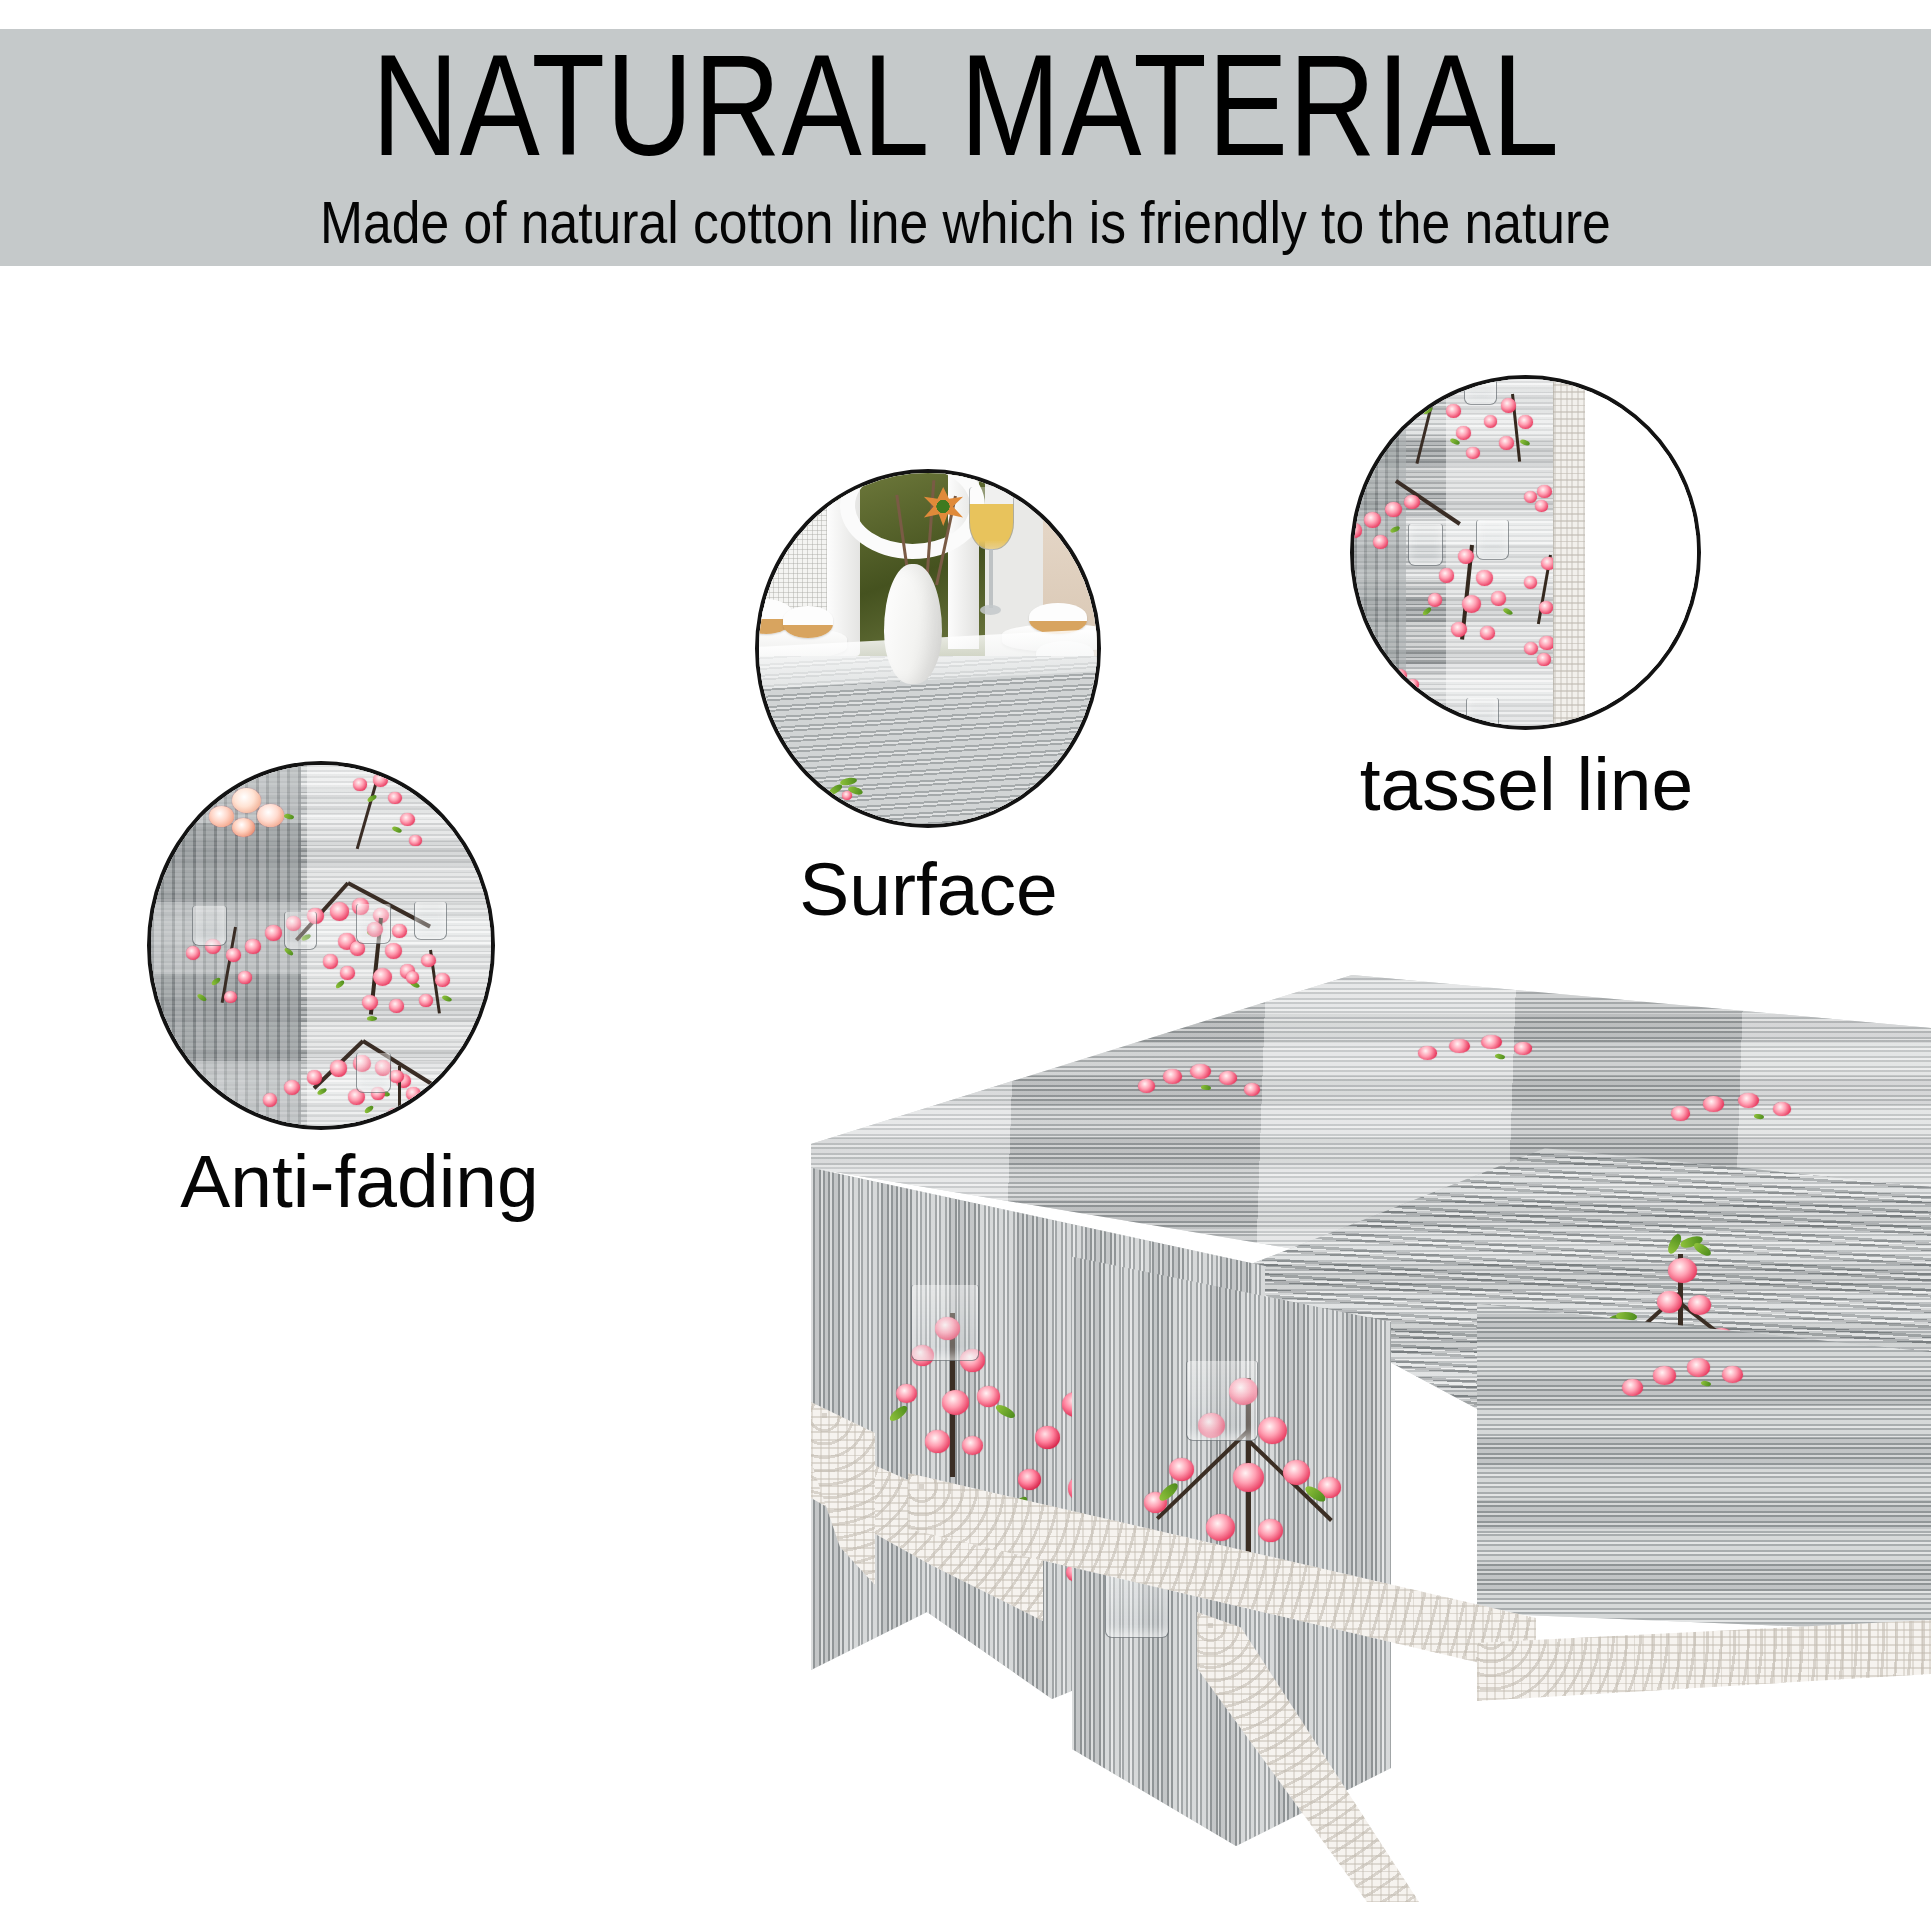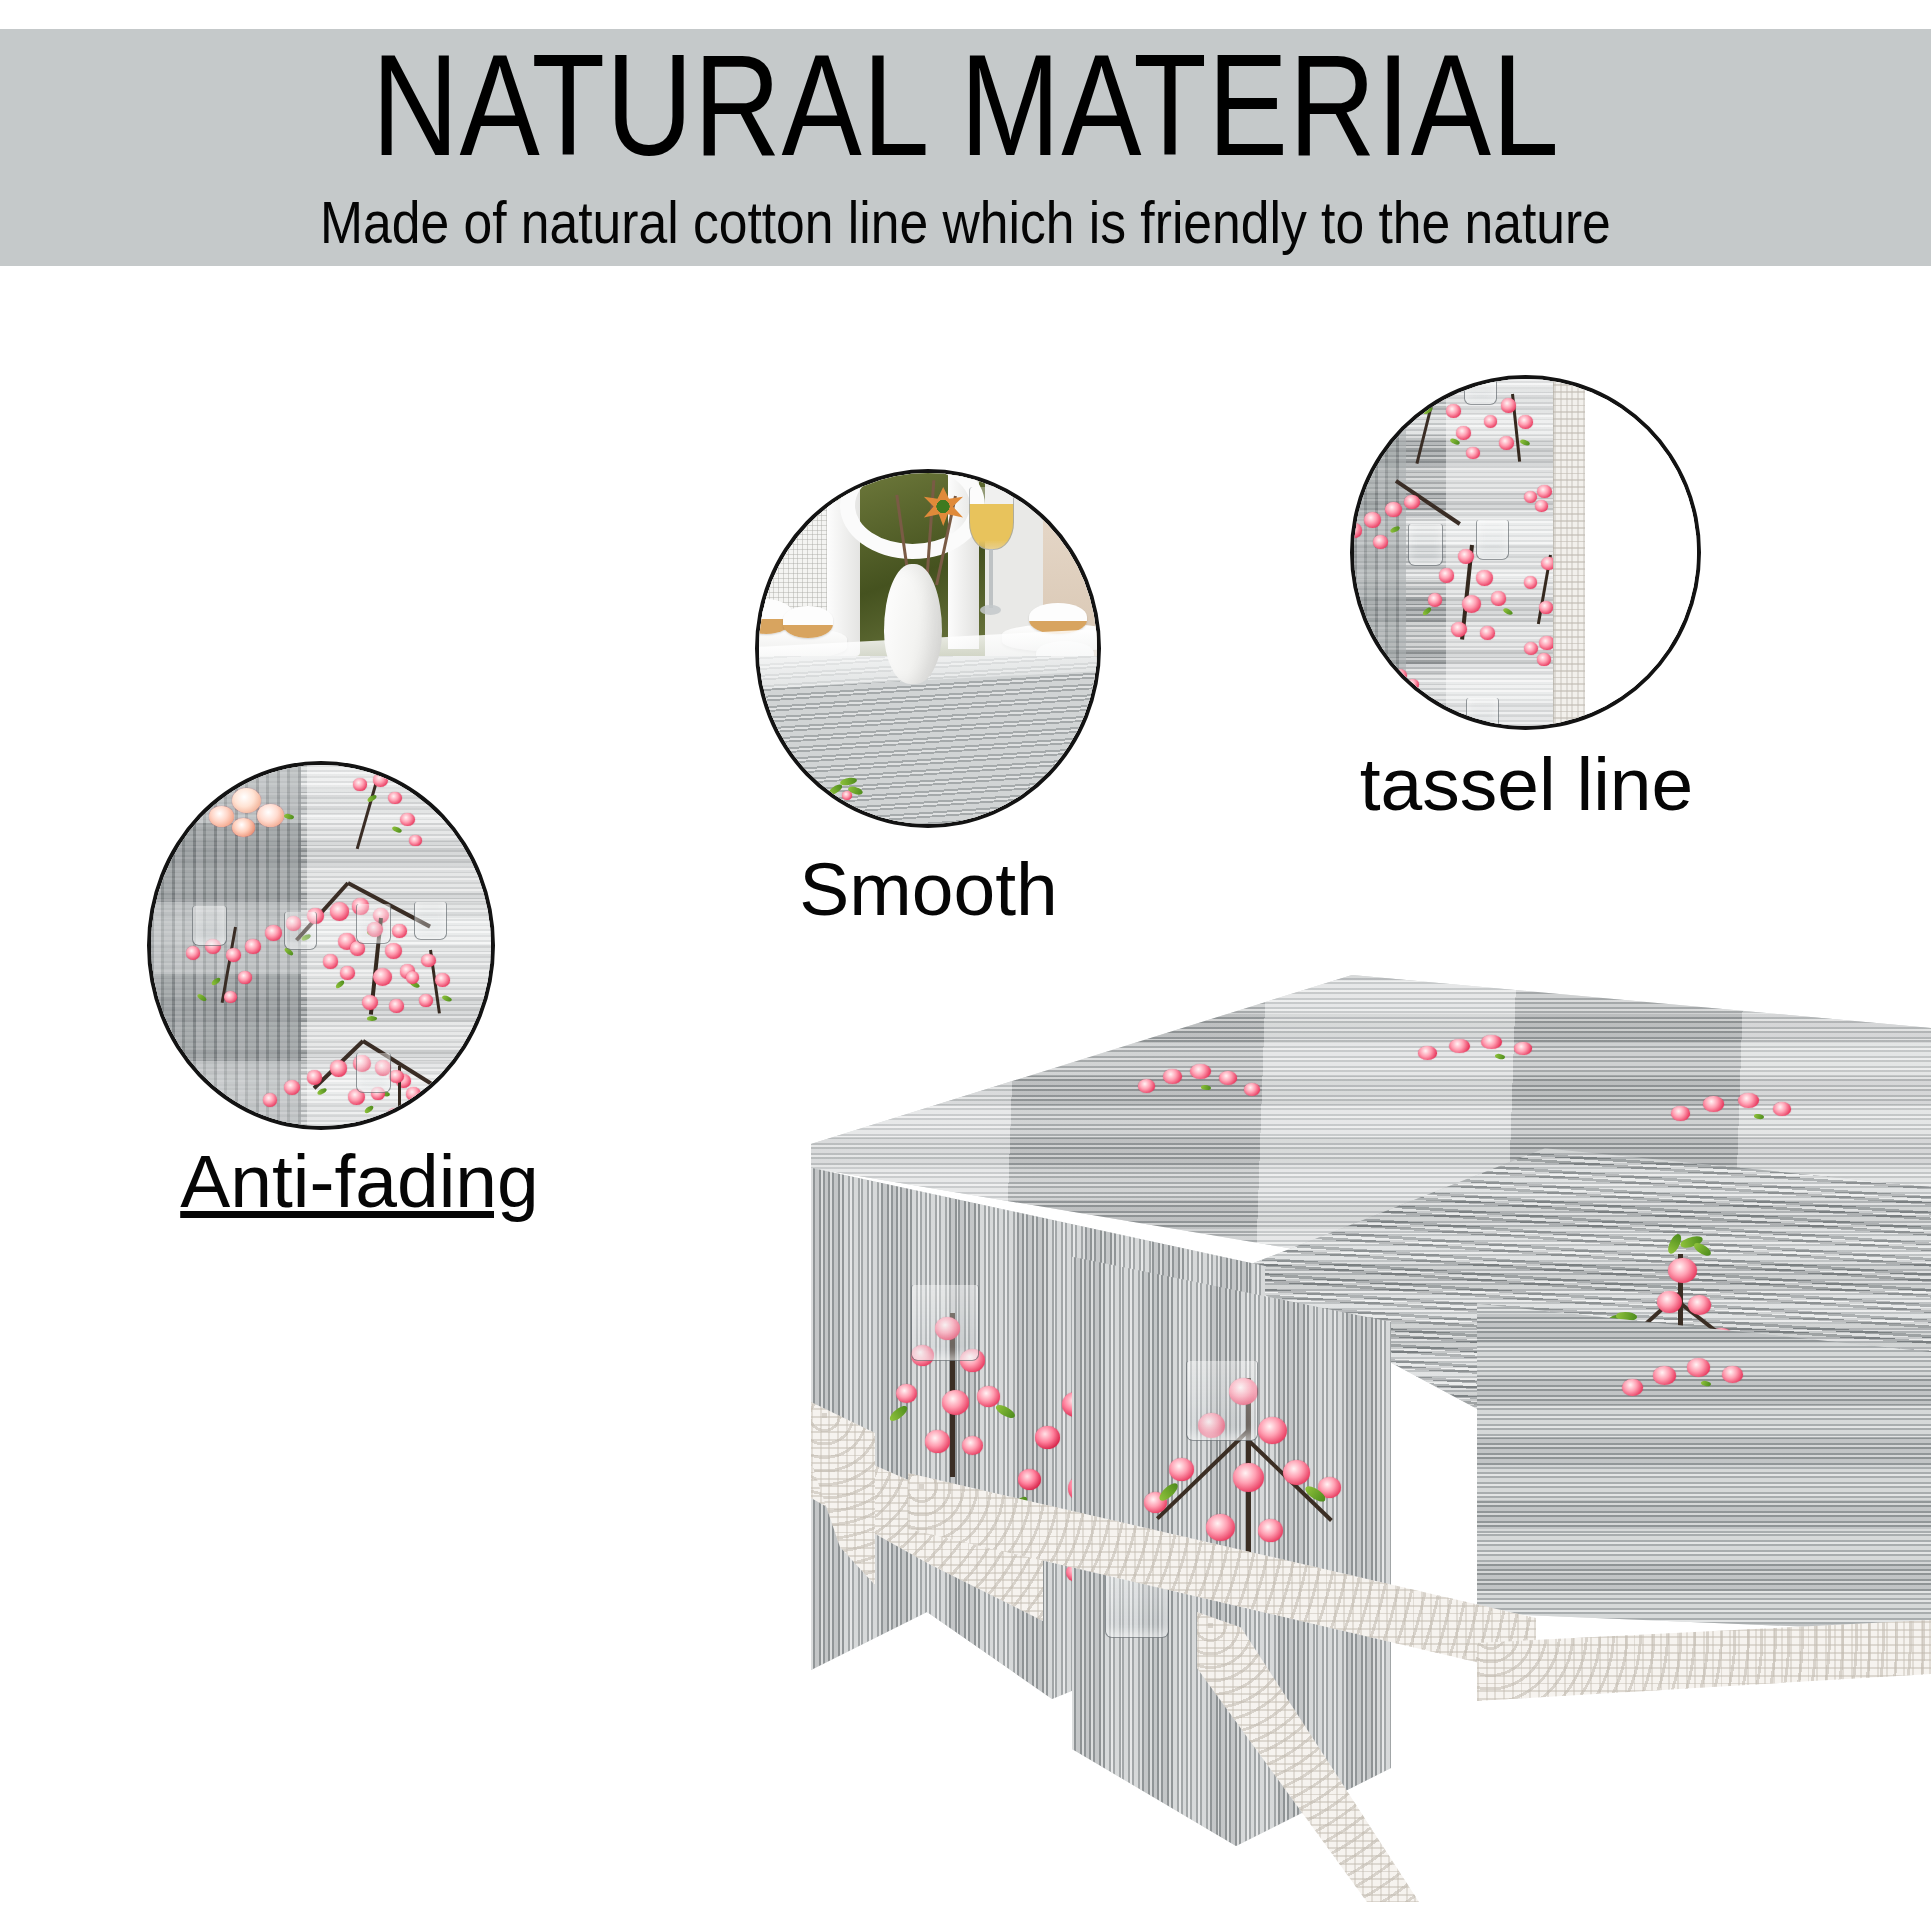--- a/index.html
+++ b/index.html
@@ -333,21 +333,21 @@
           <div class="leaf" style="left:13.5px;top:41px;transform:rotate(-30deg)"></div>
         </div>
 
         <div class="jar" style="left:41px;top:141px;width:33px;height:39px;"></div>
         <div class="jar" style="left:133px;top:147px;width:31px;height:37px;"></div>
         <div class="jar" style="left:205px;top:139px;width:33px;height:39px;"></div>
         <div class="jar" style="left:263px;top:137px;width:31px;height:37px;"></div>
         <div class="jar" style="left:205px;top:288px;width:33px;height:39px;"></div>
       </div>
     </div>
-    <div class="cap" style="left:-29px;top:382px;width:483px;text-decoration:underline;">Anti-fading</div>
+    <div class="cap" style="left:-29px;top:382px;width:483px;">Anti-fading</div>
   </div>
 
   <div class="feature" style="left:755px;top:469px;width:348px;">
     <div class="circle" style="width:346px;height:359px;">
       <div class="fill scene">
         <div class="mesh"></div>
         <div class="bg-out"></div>
         <div class="rail"></div>
         <div class="rail2"></div>
         <div class="arch"></div>
@@ -379,21 +379,21 @@
 
         <div class="sprig" style="left:20%;bottom:6%;width:41px;height:29px;">
           <div class="leaf" style="left:1.9px;top:11.6px;width:15.4px;height:6.8px;transform:rotate(-28deg)"></div>
           <div class="leaf" style="left:13.5px;top:3.9px;width:17.4px;height:6.8px;transform:rotate(-6deg)"></div>
           <div class="leaf" style="left:21px;top:13.5px;width:14.5px;height:6.8px;transform:rotate(24deg)"></div>
           <div class="blm" style="left:15.4px;top:17.4px;width:9.7px;height:8.7px"></div>
         </div>
       </div>
     </div>
     <div class="cap" style="left:-58px;top:382px;width:463px;">
-      <div>Smooth</div>
+      <div>Surface</div>
     </div>
   </div>
 
   <div class="feature" style="left:1350px;top:375px;width:353px;">
     <div class="circle" style="width:351px;height:355px;">
       <div class="fill">
         <div class="tass-white"></div>
         <div class="tass-img">
           <div class="wood"></div>
           <div class="panels"></div>

